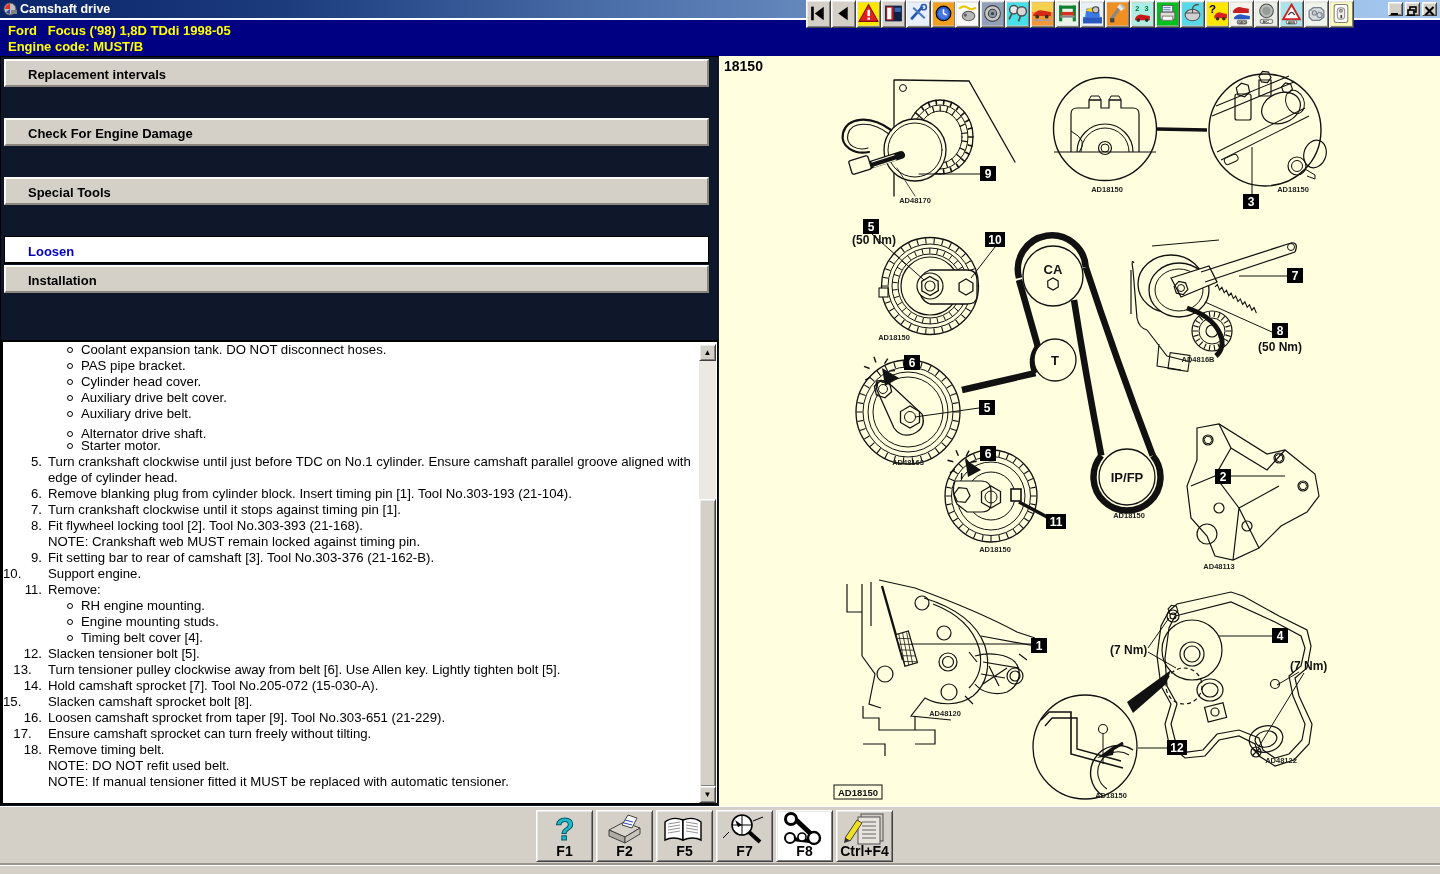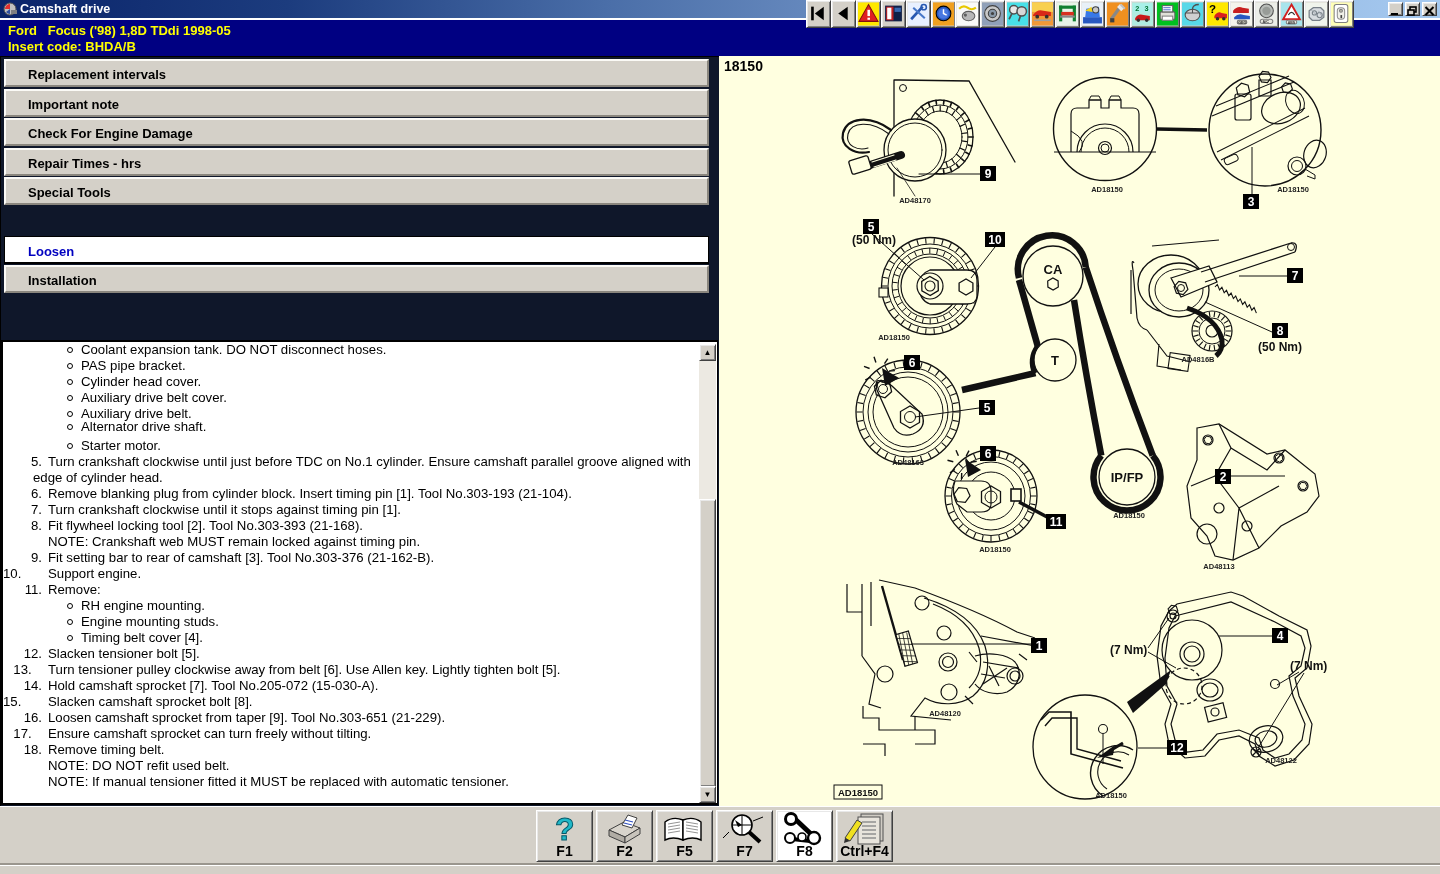--- a/index.html
+++ b/index.html
@@ -58,21 +58,21 @@
       <circle cx="7" cy="8" r="6" fill="#c0c0c0" stroke="#555"></circle>
       <path d="M2 8 A5 5 0 0 1 7 3 L7 8 Z" fill="#e03030"></path>
       <path d="M7 13 A5 5 0 0 1 3 11 L7 8 Z" fill="#3050a0"></path>
       <rect x="8" y="9" width="6" height="4" fill="#808080"></rect>
     </svg>
  <div id="titletxt">Camshaft drive</div>
 </div>
 <div id="whiteline"></div>
 <div id="navband">
  <div class="y1">Ford&nbsp;&nbsp;&nbsp;Focus ('98) 1,8D TDdi 1998-05</div>
- <div class="y2">Insert code: BHDA/B</div>
+ <div class="y2">Engine code: MUST/B</div>
 </div>
 <div id="toolbar">
     <div class="tbtn" style="left:0px">
       <svg width="20" height="22" viewBox="0 0 20 22">
         <rect x="0" y="0" width="20" height="22" fill="#d4d0c8"></rect>
         <rect x="3" y="4" width="2.5" height="13" fill="#000"></rect>
         <path d="M15 4 L15 17 L6.5 10.5 Z" fill="#000"></path>
       </svg>
     </div>
 <div class="tbtn" style="left:25px">
@@ -265,37 +265,35 @@
 <div class="wbtn" style="left:1405px"><svg width="13" height="12" viewBox="0 0 13 12">
       <rect x="4" y="2" width="6" height="5" fill="none" stroke="#000" stroke-width="1.6"></rect>
       <rect x="2" y="5" width="6" height="5" fill="#d4d0c8" stroke="#000" stroke-width="1.6"></rect>
     </svg></div>
 <div class="wbtn" style="left:1422px"><svg width="13" height="12" viewBox="0 0 13 12">
       <path d="M2.5 2 L10.5 10 M10.5 2 L2.5 10" stroke="#000" stroke-width="2"></path>
     </svg></div>
 
 <div id="leftpanel">
  <div class="tab" style="top:2px">Replacement intervals</div>
- <div class="tab" style="top:32px">Important note</div>
  <div class="tab" style="top:61px">Check For Engine Damage</div>
- <div class="tab" style="top:91px">Repair Times - hrs</div>
  <div class="tab" style="top:120px">Special Tools</div>
  <div class="tab sel" style="top:179px">Loosen</div>
  <div class="tab" style="top:208px">Installation</div>
  <div id="textarea">
   <div id="textlines">
         <div class="ln" style="left:64px;top:0px"><span class="bu"></span>Coolant expansion tank. DO NOT disconnect hoses.</div>
 <div class="ln" style="left:64px;top:16px"><span class="bu"></span>PAS pipe bracket.</div>
 <div class="ln" style="left:64px;top:32px"><span class="bu"></span>Cylinder head cover.</div>
 <div class="ln" style="left:64px;top:48px"><span class="bu"></span>Auxiliary drive belt cover.</div>
 <div class="ln" style="left:64px;top:64px"><span class="bu"></span>Auxiliary drive belt.</div>
-<div class="ln" style="left:64px;top:77px"><span class="bu"></span>Alternator drive shaft.</div>
+<div class="ln" style="left:64px;top:84px"><span class="bu"></span>Alternator drive shaft.</div>
 <div class="ln" style="left:64px;top:96px"><span class="bu"></span>Starter motor.</div>
 <div class="ln" style="left:0;top:112px"><span style="display:inline-block;width:39px;text-align:right">5.</span><span style="display:inline-block;width:6px"></span>Turn crankshaft clockwise until just before TDC on No.1 cylinder. Ensure camshaft parallel groove aligned with</div>
-<div class="ln" style="left:30px;top:128px">edge of cylinder head.</div>
+<div class="ln" style="left:45px;top:128px">edge of cylinder head.</div>
 <div class="ln" style="left:0;top:144px"><span style="display:inline-block;width:39px;text-align:right">6.</span><span style="display:inline-block;width:6px"></span>Remove blanking plug from cylinder block. Insert timing pin [1]. Tool No.303-193 (21-104).</div>
 <div class="ln" style="left:0;top:160px"><span style="display:inline-block;width:39px;text-align:right">7.</span><span style="display:inline-block;width:6px"></span>Turn crankshaft clockwise until it stops against timing pin [1].</div>
 <div class="ln" style="left:0;top:176px"><span style="display:inline-block;width:39px;text-align:right">8.</span><span style="display:inline-block;width:6px"></span>Fit flywheel locking tool [2]. Tool No.303-393 (21-168).</div>
 <div class="ln b" style="left:45px;top:192px">NOTE: Crankshaft web MUST remain locked against timing pin.</div>
 <div class="ln" style="left:0;top:208px"><span style="display:inline-block;width:39px;text-align:right">9.</span><span style="display:inline-block;width:6px"></span>Fit setting bar to rear of camshaft [3]. Tool No.303-376 (21-162-B).</div>
 <div class="ln" style="left:0;top:224px"><span style="display:inline-block;width:39px;text-align:left">10.</span><span style="display:inline-block;width:6px"></span>Support engine.</div>
 <div class="ln" style="left:0;top:240px"><span style="display:inline-block;width:39px;text-align:right">11.</span><span style="display:inline-block;width:6px"></span>Remove:</div>
 <div class="ln" style="left:64px;top:256px"><span class="bu"></span>RH engine mounting.</div>
 <div class="ln" style="left:64px;top:272px"><span class="bu"></span>Engine mounting studs.</div>
 <div class="ln" style="left:64px;top:288px"><span class="bu"></span>Timing belt cover [4].</div>

